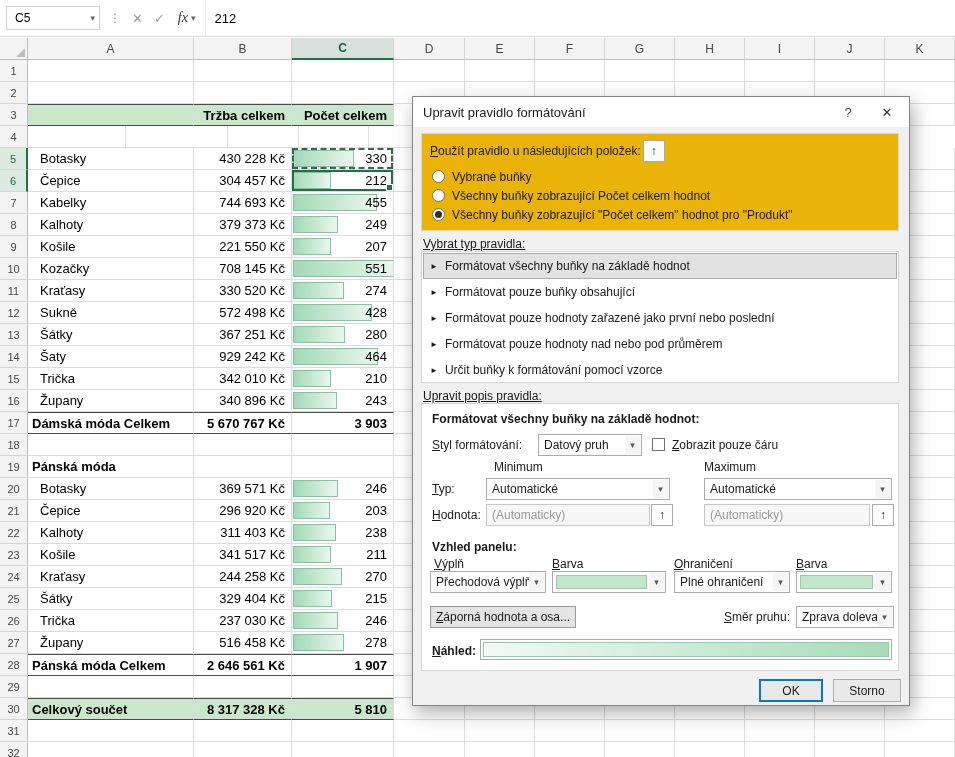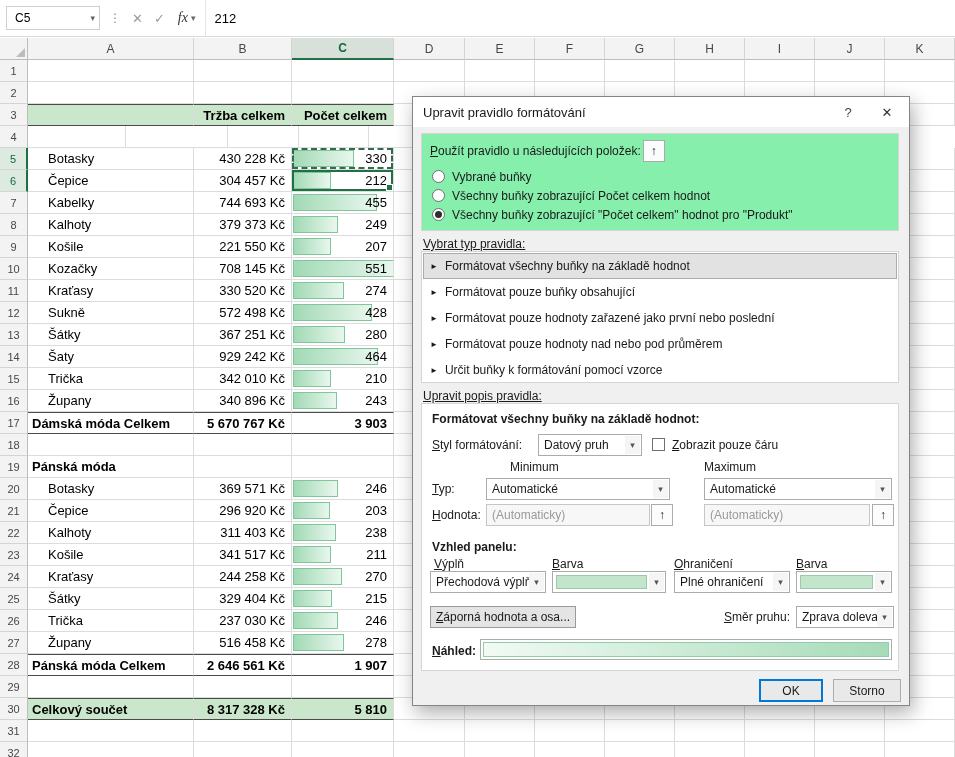--- a/index.html
+++ b/index.html
@@ -31,38 +31,38 @@
   .rowhead{box-sizing:border-box;height:22px;border-right:1px solid #BDBDBD;border-bottom:1px solid #D4D4D4;
            background:#F3F3F3;font-size:11px;color:#474747;display:flex;align-items:center;justify-content:center;}
   .rowhead.sel{background:#DCEAE0;border-right:2px solid #1E7145;color:#17663B;}
   
   .cells{position:absolute;left:28px;top:60px;width:927px;height:697px;background:#fff;overflow:hidden;}
   .grow{display:flex;height:22px;}
   .cell{box-sizing:border-box;flex:none;height:22px;border-right:1px solid #DCDCDC;border-bottom:1px solid #DCDCDC;
         position:relative;font-size:13px;display:flex;align-items:center;padding:0 4px;overflow:hidden;white-space:nowrap;}
   .cell .v{position:relative;z-index:2;}
   .cell.right{justify-content:flex-end;padding-right:6px;}
-  .cell.ind{padding-left:20px;}
+  .cell.ind{padding-left:12px;}
   .cell.b{font-weight:700;}
   .fill-green{background:#CBE7CB;}
   .bt{border-top:1px solid #4a4a4a;}
   .bb{border-bottom:1px solid #4a4a4a;}
   .bar{position:absolute;left:1px;top:2px;bottom:2px;z-index:1;box-sizing:border-box;
        background:linear-gradient(90deg,#A2D9B5 0%,#E9F7EE 100%);border:1px solid #7FC79A;}
   .ants{position:absolute;inset:0;border:2px dashed #35684C;z-index:3;pointer-events:none;}
   .selbox{position:absolute;inset:0;border:2px solid #1E7145;z-index:3;}
   .selbox .handle{position:absolute;right:-2px;bottom:-2px;width:5px;height:5px;background:#1E7145;border:1px solid #fff;}
   
   .dialog{position:absolute;left:412px;top:96px;width:496px;height:608px;background:#F0F0F0;
           border:1px solid #848484;box-shadow:3px 7px 18px rgba(0,0,0,.32);z-index:10;font-size:12px;color:#1a1a1a;box-sizing:content-box;}
   .dlg-title{position:absolute;left:0;top:0;right:0;height:30px;background:#fff;display:flex;
              align-items:center;padding-left:10px;font-size:13px;box-sizing:border-box;}
   .dlg-help{position:absolute;top:0;right:44px;width:34px;height:30px;display:flex;align-items:center;justify-content:center;color:#444;font-size:13px;}
   .dlg-close{position:absolute;top:0;right:2px;width:40px;height:30px;display:flex;align-items:center;justify-content:center;color:#333;font-size:13px;}
-  .p1{position:absolute;left:8px;top:36px;width:478px;height:98px;background:#86efac;border:1px solid #D5D5D5;box-sizing:border-box;}
+  .p1{position:absolute;left:8px;top:36px;width:478px;height:98px;background:#eab308;border:1px solid #D5D5D5;box-sizing:border-box;}
   .apply-row{position:absolute;left:8px;top:6px;right:6px;height:22px;display:flex;align-items:center;}
   .apply-label{white-space:nowrap;}
   .apply-input{flex:1;height:22px;margin-left:6px;border:1px solid #ABABAB;background:#fff;display:flex;
                align-items:center;padding-left:5px;box-sizing:border-box;}
   .refbtn{width:22px;height:22px;margin-left:2px;border:1px solid #ABABAB;background:#FCFCFC;display:flex;
           align-items:center;justify-content:center;font-size:12px;box-sizing:border-box;flex:none;}
   .radio-list{position:absolute;left:10px;top:33px;right:6px;}
   .radio-row{display:flex;align-items:center;height:19px;}
   .radio{width:13px;height:13px;border:1px solid #707070;border-radius:50%;background:#fff;display:flex;
          align-items:center;justify-content:center;box-sizing:border-box;flex:none;}
@@ -80,21 +80,21 @@
   .dd{border:1px solid #ABABAB;background:#fff;box-sizing:border-box;display:flex;align-items:center;
       padding-left:5px;position:absolute;height:22px;white-space:nowrap;overflow:hidden;}
   .dd .caret{position:absolute;right:1px;top:1px;bottom:1px;width:15px;display:flex;align-items:center;
              justify-content:center;color:#555;font-size:9px;background:#F5F5F5;}
   .lbl{position:absolute;line-height:22px;white-space:nowrap;}
   .accel1::first-letter{text-decoration:underline;}
   .lbl-style{left:10px;top:30px;}
   .dd-style{left:116px;top:30px;width:104px;}
   .cb{position:absolute;left:230px;top:34px;width:13px;height:13px;border:1px solid #707070;background:#fff;box-sizing:border-box;}
   .cb-label{left:250px;top:30px;}
-  .lbl-min{left:88px;top:52px;}
+  .lbl-min{left:72px;top:52px;}
   .lbl-max{left:282px;top:52px;}
   .lbl-typ{left:10px;top:74px;}
   .dd-typmin{left:64px;top:74px;width:184px;}
   .dd-typmax{left:282px;top:74px;width:188px;}
   .lbl-hod{left:10px;top:100px;}
   .valbox{position:absolute;height:22px;border:1px solid #C6C6C6;background:#F7F7F7;color:#9a9a9a;
           display:flex;align-items:center;padding-left:5px;box-sizing:border-box;}
   .val-min{left:64px;top:100px;width:164px;}
   .val-max{left:282px;top:100px;width:166px;}
   .refabs{position:absolute;width:22px;height:22px;border:1px solid #ABABAB;background:#FCFCFC;

